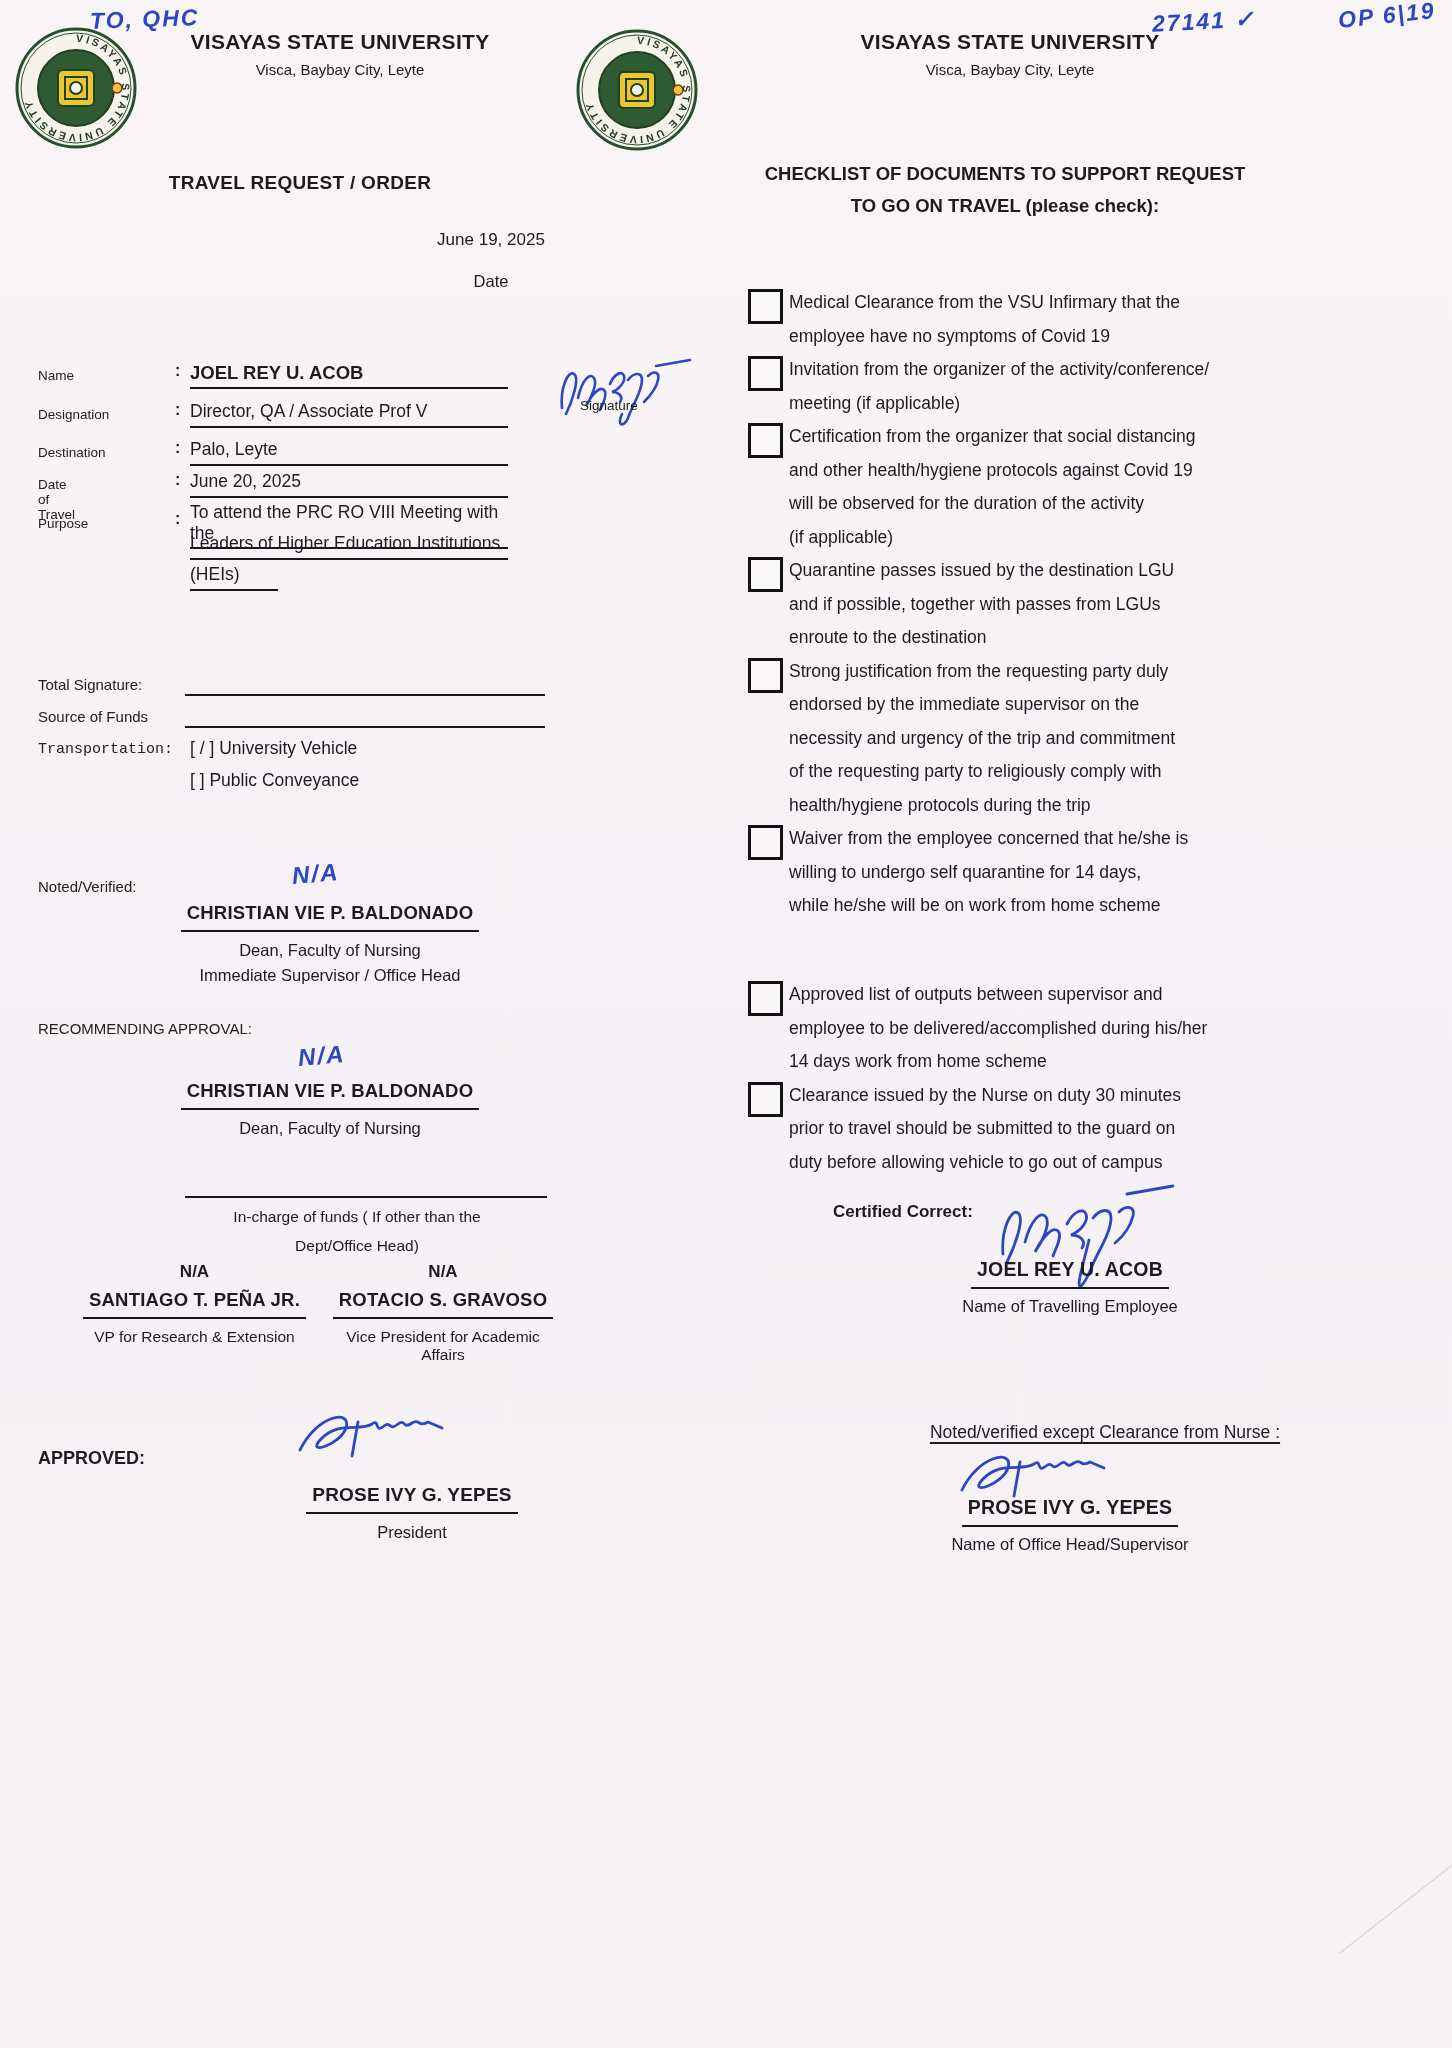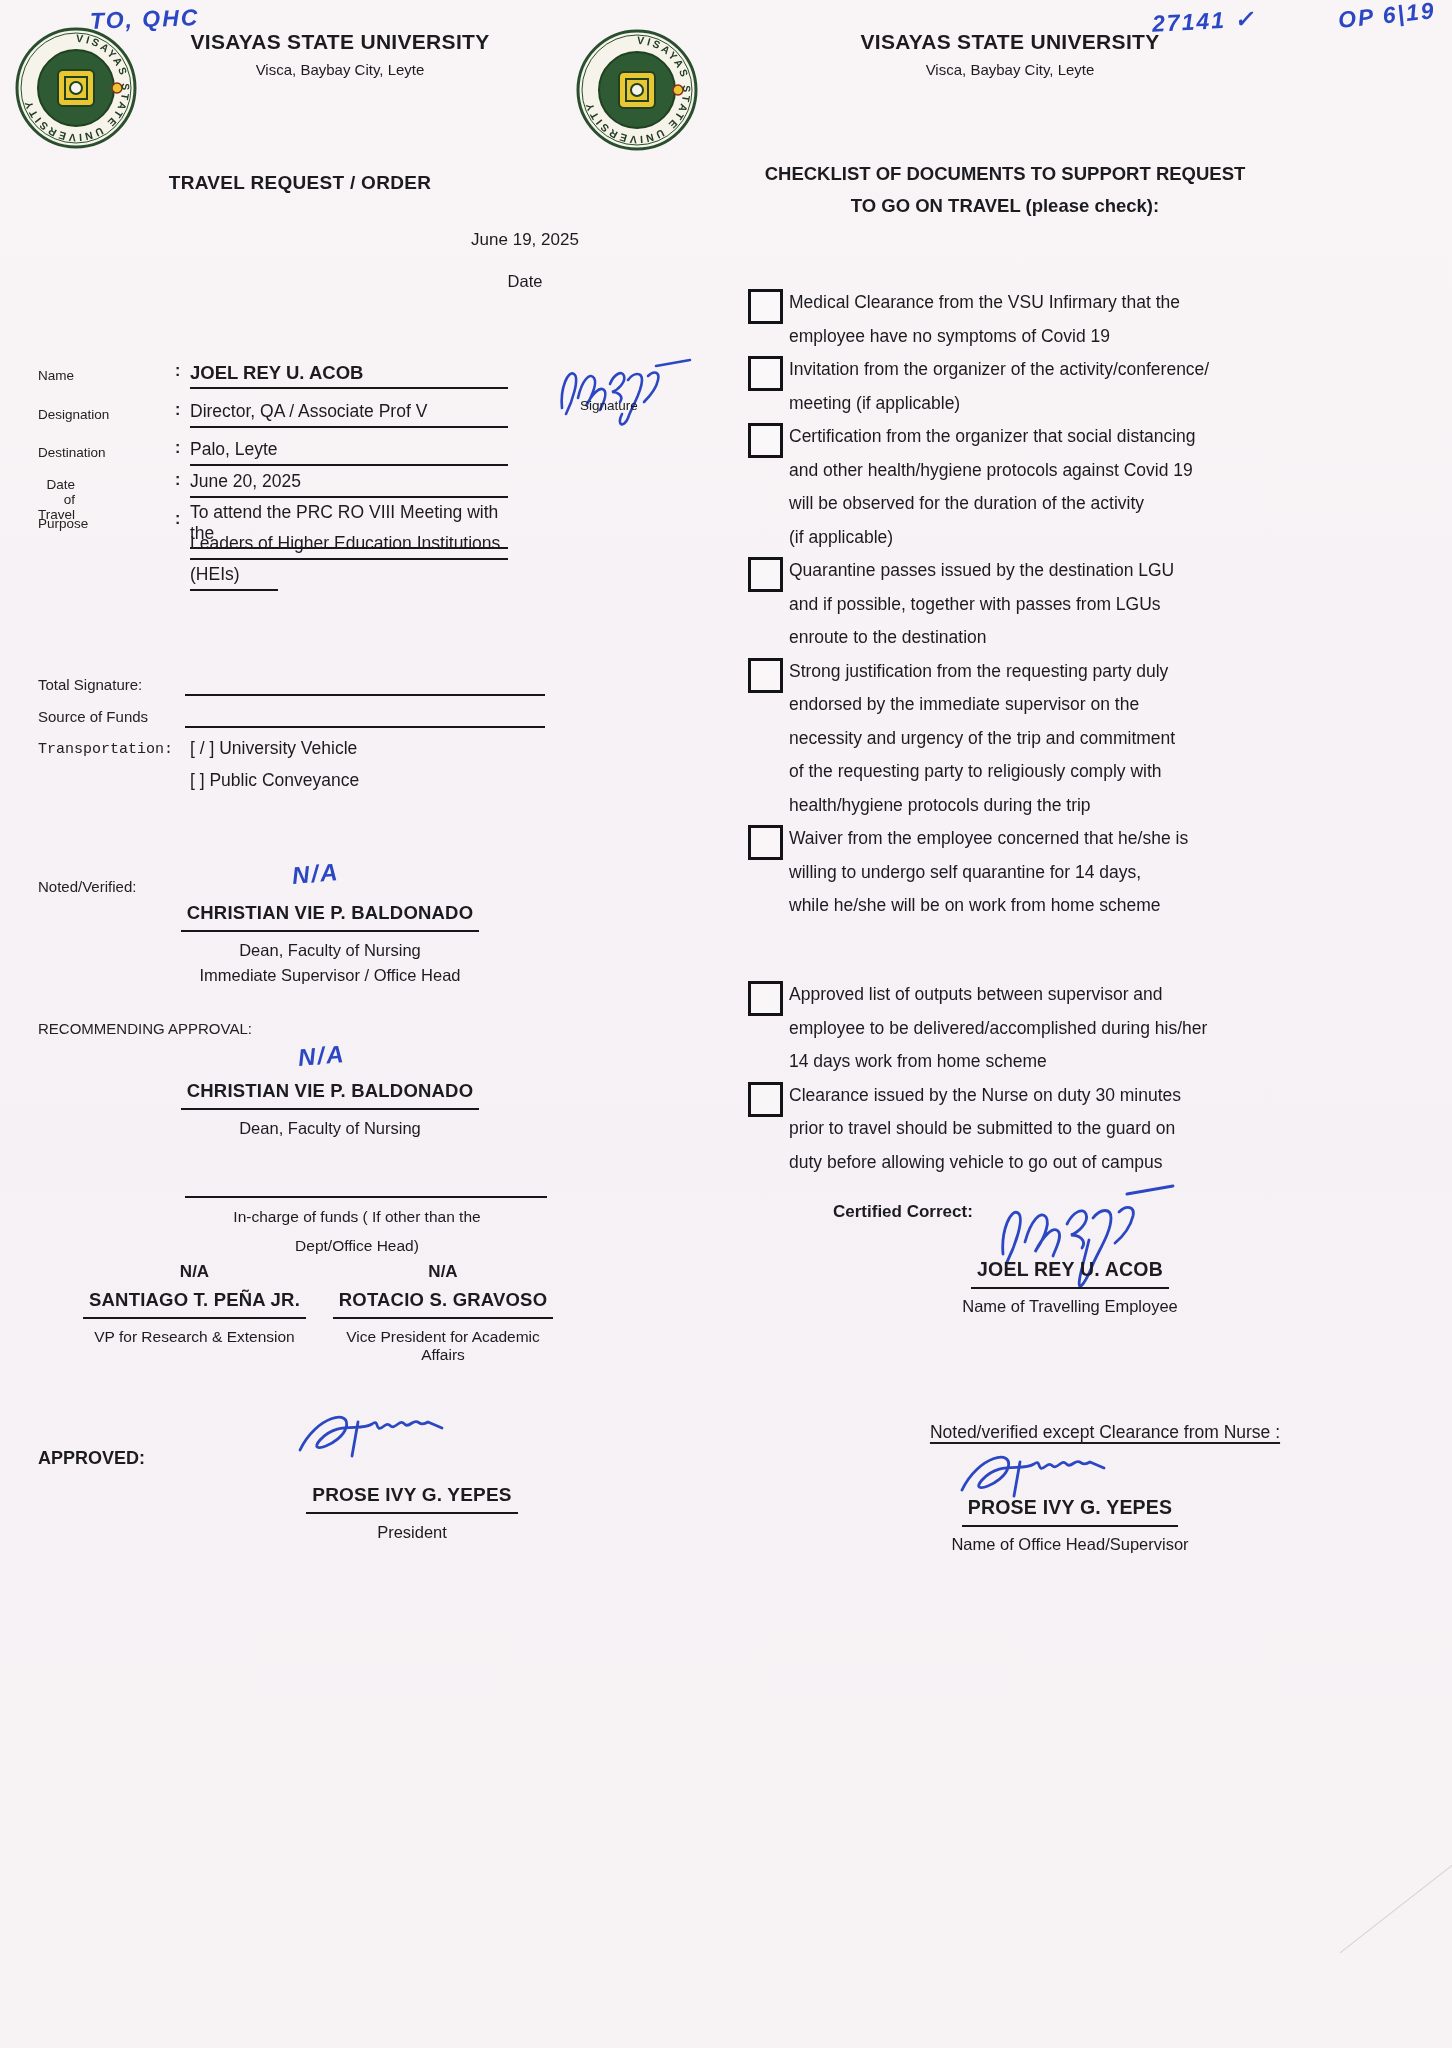--- a/index.html
+++ b/index.html
@@ -11,21 +11,21 @@
   
   .univ{font-size:21px;font-weight:bold;letter-spacing:.3px;}
   .addr{font-size:15px;margin-top:7px;}
   .doc-title{font-size:19px;font-weight:bold;letter-spacing:.3px;}
   .r-title{font-size:18.5px;font-weight:bold;line-height:32px;}
   
   .ink{color:#2b47c3;font-style:italic;font-weight:600;}
   .hw-note{font-size:23px;letter-spacing:2px;transform:rotate(-2deg);}
   .na-mark{font-size:24px;letter-spacing:2px;transform:rotate(-5deg);display:inline-block;}
   
-  .flbl{position:absolute;left:38px;font-size:13.5px;color:#222;text-align:right;}
+  .flbl{position:absolute;left:38px;font-size:13.5px;color:#222;}
   .fcolon{position:absolute;left:175px;font-size:16px;font-weight:bold;}
   .fval{position:absolute;left:190px;width:318px;font-size:17.5px;
         border-bottom:2.5px solid #16161b;padding-bottom:3px;min-height:22px;}
   .fval.namev{font-weight:bold;font-size:18.5px;}
   .lbl15{font-size:15px;color:#222;}
   .uline{position:absolute;left:185px;width:360px;border-bottom:2.5px solid #16161b;height:20px;}
   .opt{font-size:17.5px;}
   
   .signame{display:inline-block;font-weight:bold;font-size:18.5px;
            border-bottom:2.5px solid #16161b;padding:0 6px 6px 6px;letter-spacing:.2px;}
@@ -68,21 +68,21 @@
       </text>
     </svg>
   </div>
 
   <div class="abs center" style="left:130px;top:30px;width:420px;">
     <div class="univ">VISAYAS STATE UNIVERSITY</div>
     <div class="addr">Visca, Baybay City, Leyte</div>
   </div>
   <div class="abs center doc-title" style="left:55px;top:172px;width:490px;">TRAVEL REQUEST / ORDER</div>
 
-  <div class="abs center" style="left:410px;top:230px;width:230px;text-align:center;">
+  <div class="abs center" style="left:376px;top:230px;width:230px;text-align:center;">
     <div style="font-size:17px;">June 19, 2025</div>
     <div style="font-size:16.5px;margin-top:22px;">Date</div>
   </div>
 
   <div class="abs" style="top:362px;">
     <span class="flbl" style="top:6px;">Name</span>
     <span class="fcolon">:</span>
     <span class="fval namev">JOEL REY U. ACOB</span>
   </div>
   <div class="abs" style="top:401px;">

